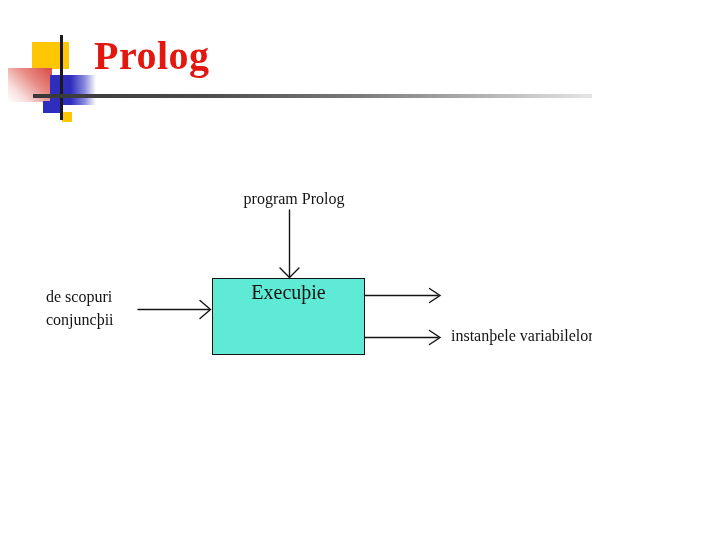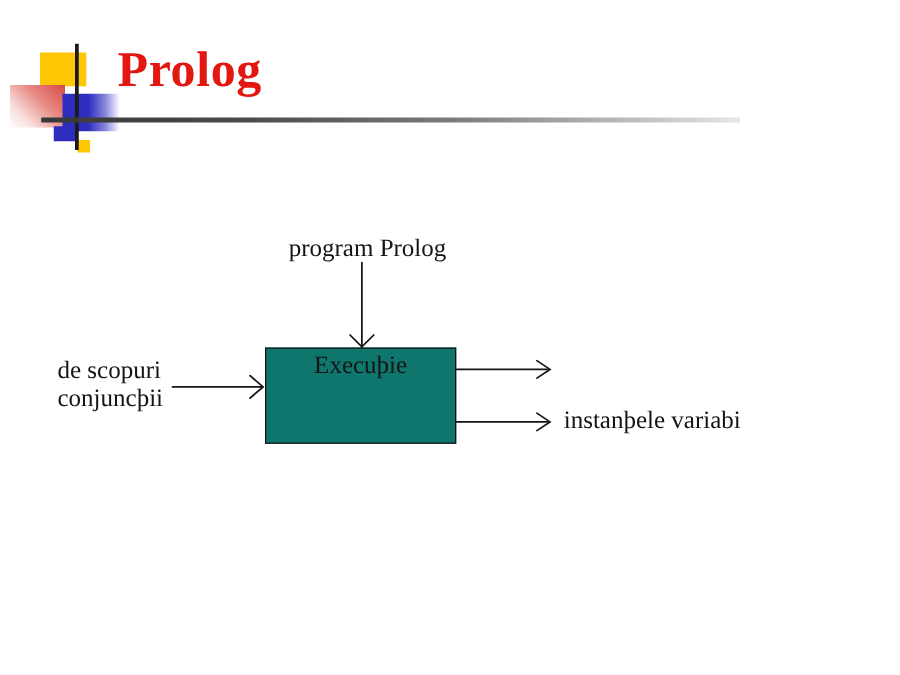--- a/index.html
+++ b/index.html
@@ -56,39 +56,39 @@
     position: absolute; left: 94px; top: 36px;
     margin: 0;
     font-size: 40px; font-weight: bold; line-height: 1;
     color: #e2170f;
     letter-spacing: 0.5px;
   }
 
   
   .dlabel {
     position: absolute;
-    font-size: 20px;
+    font-size: 16px;
     line-height: 22px;
     white-space: nowrap;
     color: #141414;
   }
   .top-label {
     left: 218px; top: 188px; width: 152px;
     text-align: center;
   }
   .left-label { left: 46px; top: 285px; line-height: 23px; }
   .out1 { left: 451px; top: 284px; }
   .out2 { left: 451px; top: 325px; }
 
   .exec-box {
     position: absolute; left: 212px; top: 278px;
     width: 153px; height: 77px;
     box-sizing: border-box;
     border: 1.6px solid #141414;
-    background: #0f766e;
+    background: #5eead4;
   }
   .exec-box .bline {
     position: absolute; left: 0; width: 100%;
     text-align: center;
     font-size: 20px; line-height: 20px;
     white-space: nowrap;
   }
   .exec-box .bline1 { top: 3px; }
   .exec-box .bline2 { top: 37px; }
 

